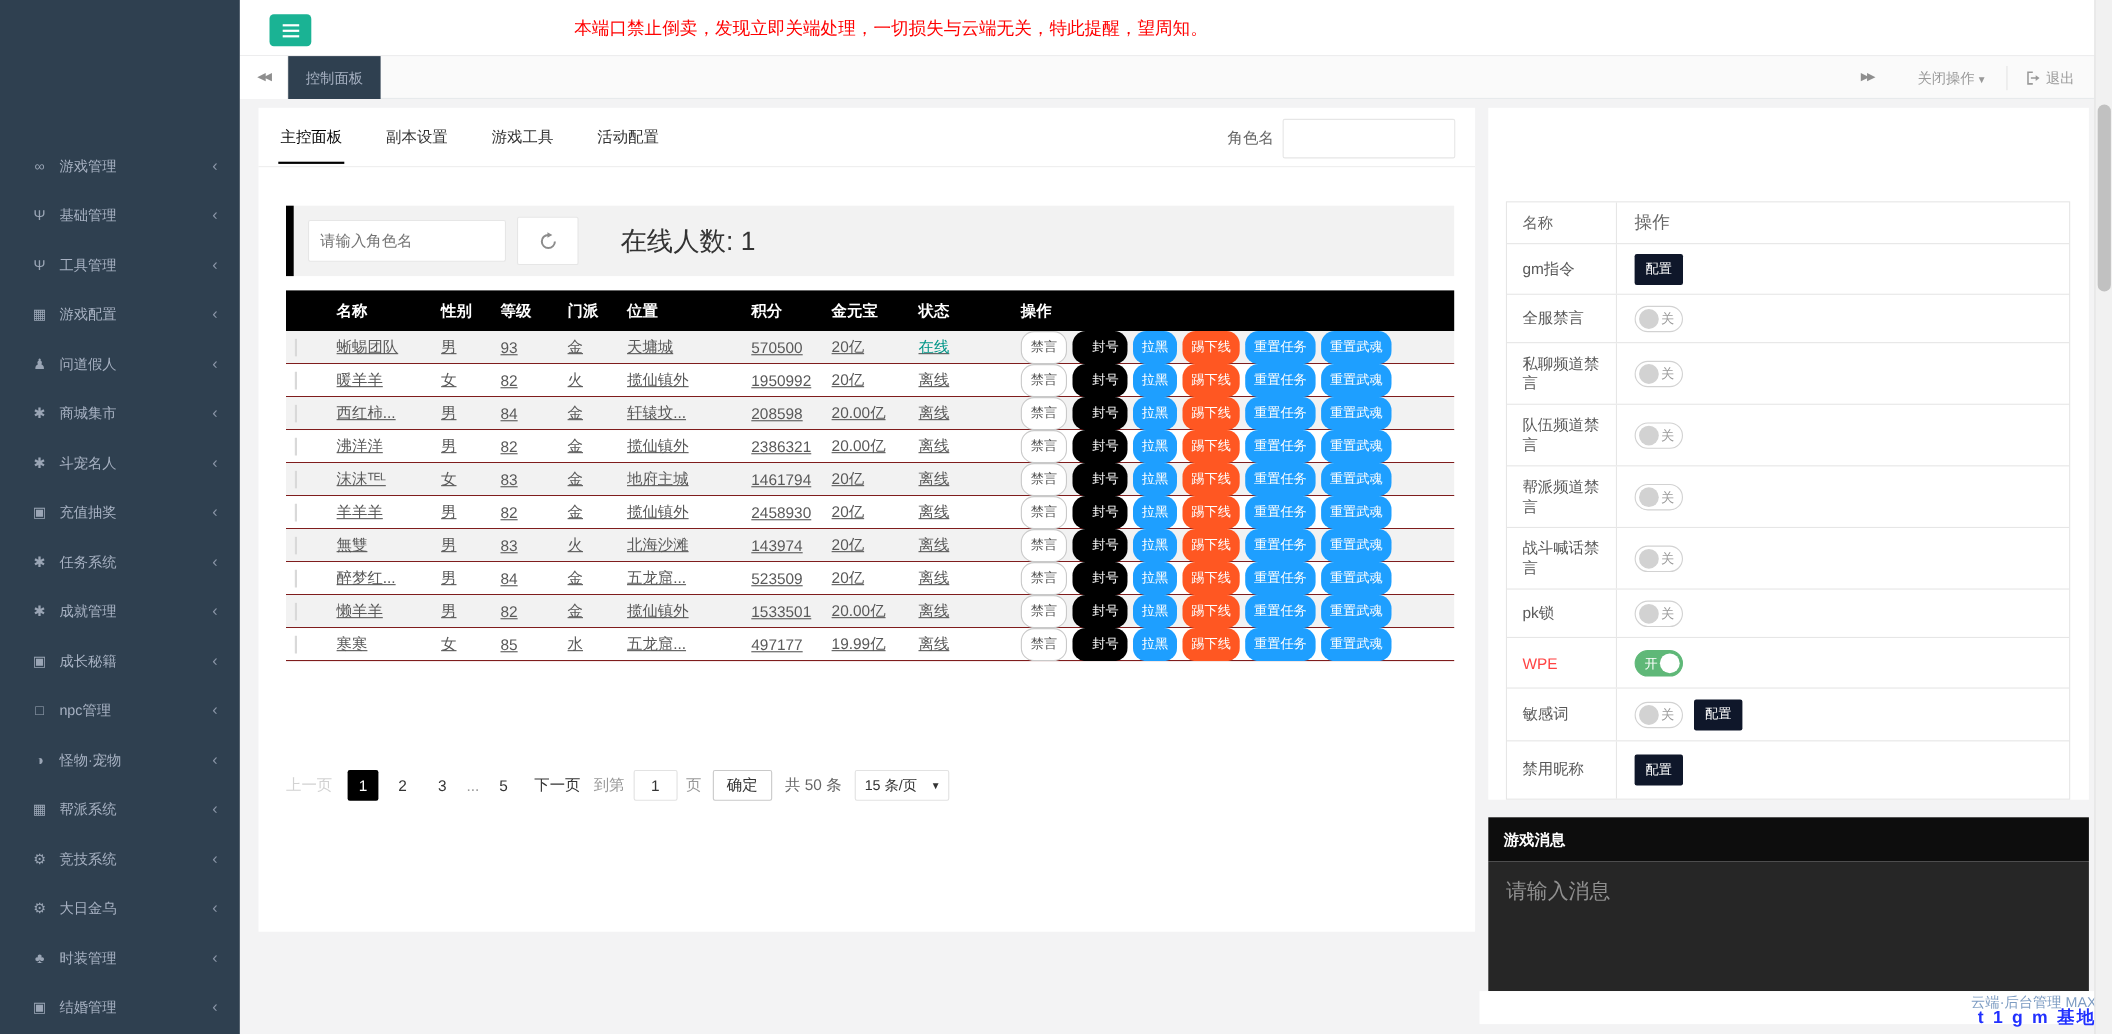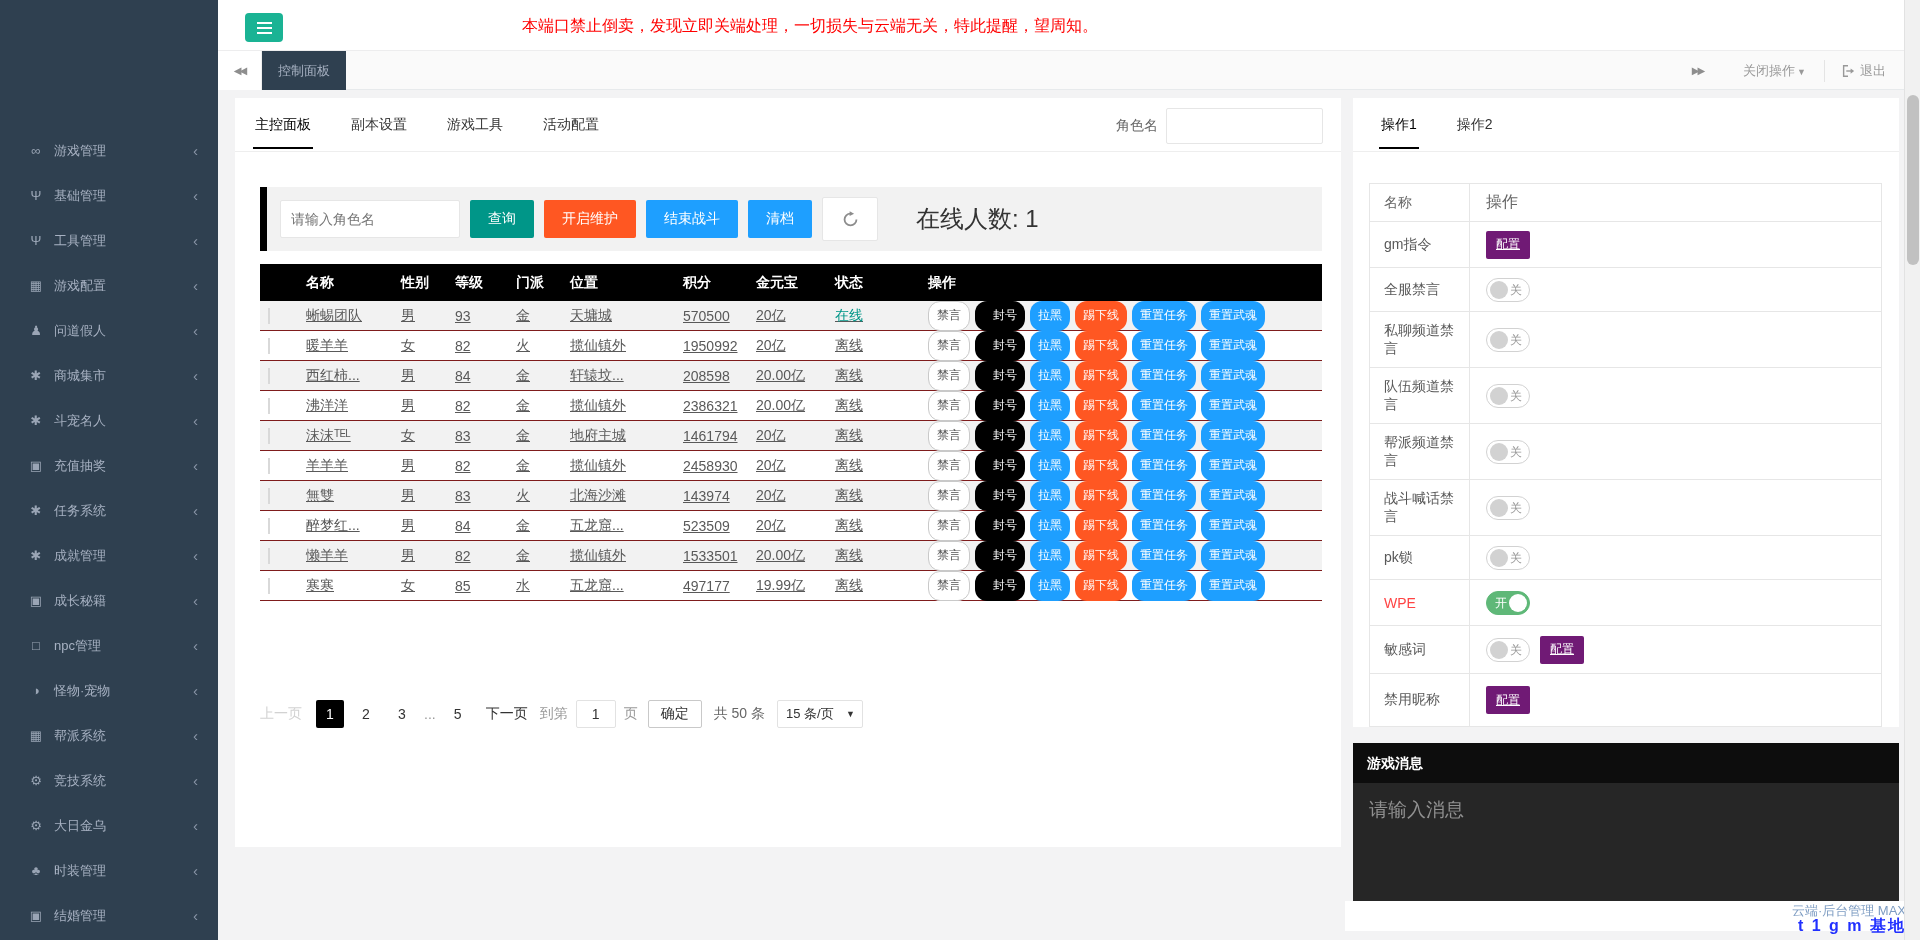--- a/index.html
+++ b/index.html
@@ -115,22 +115,22 @@
   .pager .pg-size .caret { position:absolute; right:7px; top:0; font-size:9px; color:#333; }
 
   
   .op-table { position:absolute; left:16px; top:85px; width:513px; border:1px solid #e6e6e6; }
   .op-row { display:grid; grid-template-columns:100px 1fr; border-bottom:1px solid #e6e6e6; }
   .op-row:last-child { border-bottom:none; }
   .op-row .lcell { border-right:1px solid #e6e6e6; padding:0 10px 0 14px; display:flex;
       align-items:center; font-size:14px; color:#595959; }
   .op-row .rcell { padding:0 0 0 16px; display:flex; align-items:center; gap:10px; }
   .op-row.head { height:38px; } .op-row.head .lcell,.op-row.head .rcell { color:#666; }
-  .cfg-btn { height:28px; background:#701a75; border:none; border-radius:2px; color:#fff; font-size:12px;
-      padding:0 10px; cursor:pointer; font-family:inherit;text-decoration:underline; }
+  .cfg-btn { height:28px; background:#0f172a; border:none; border-radius:2px; color:#fff; font-size:12px;
+      padding:0 10px; cursor:pointer; font-family:inherit; }
   .toggle { position:relative; width:44px; height:24px; border-radius:12px; cursor:pointer; flex:0 0 auto; }
   .toggle.off { background:#fff; border:1px solid #d2d2d2; }
   .toggle.off .dot { position:absolute; left:3px; top:2px; width:18px; height:18px; border-radius:50%;
       background:#d2d2d2; }
   .toggle.off .t-txt { position:absolute; right:7px; top:3px; font-size:12px; color:#999; }
   .toggle.on { background:#5FB878; border:1px solid #5FB878; }
   .toggle.on .dot { position:absolute; right:2px; top:2px; width:18px; height:18px; border-radius:50%;
       background:#fff; }
   .toggle.on .t-txt { position:absolute; left:8px; top:3px; font-size:12px; color:#fff; }
   .red-label { color:#ff4444 !important; }
@@ -218,21 +218,20 @@
   <div class="tabs-row">
     <span id="main-tabs-holder"><span class="tab active">主控面板</span><span class="tab">副本设置</span><span class="tab">游戏工具</span><span class="tab">活动配置</span></span>
     <span class="rolename">
       <label>角色名</label>
       <input type="text" value="" style="">
     </span>
   </div>
 
   <div class="toolbar">
     <input type="text" placeholder="请输入角色名" style="">
-    <span id="toolbar-btns"><button class="lbtn green">查询</button><button class="lbtn orange">开启维护</button><button class="lbtn blue">结束战斗</button><button class="lbtn blue">清档</button></span>
     <button class="refresh-btn">
       <svg class="icon-svg" width="17" height="17" viewBox="0 0 16 16">
         <path d="M13.6 8 A5.6 5.6 0 1 1 8 2.4" fill="none" stroke="#8c8c8c" stroke-width="1.7"></path>
         <path d="M7.2 0.2 L11.4 2.5 L7.2 4.8 Z" fill="#8c8c8c"></path>
       </svg>
     </button>
     <span class="online">在线人数: 1</span>
   </div>
 
   <div class="gtable">
@@ -383,23 +382,20 @@
       <span class="pg-goto">到第</span>
       <input class="pg-input" value="1" style="">
       <span class="pg-page">页</span>
       <button class="pg-ok">确定</button>
       <span class="pg-total">共 50 条</span>
       <span class="pg-size">15 条/页<span class="caret">▼</span></span>
     </div>
 </section>
 
 <section class="right-card">
-  <div class="tabs-row" style="padding-left:26px;">
-    <span id="right-tabs-holder"><span class="tab active">操作1</span><span class="tab">操作2</span></span>
-  </div>
   <div class="op-table" id="optable">
       <div class="op-row head">
         <div class="lcell">名称</div>
         <div class="rcell">操作</div>
       </div>
       <div class="op-row" style="min-height: 46px;">
         <div class="lcell">gm指令</div>
         <div class="rcell">
           <button class="cfg-btn">配置</button>
         </div>

